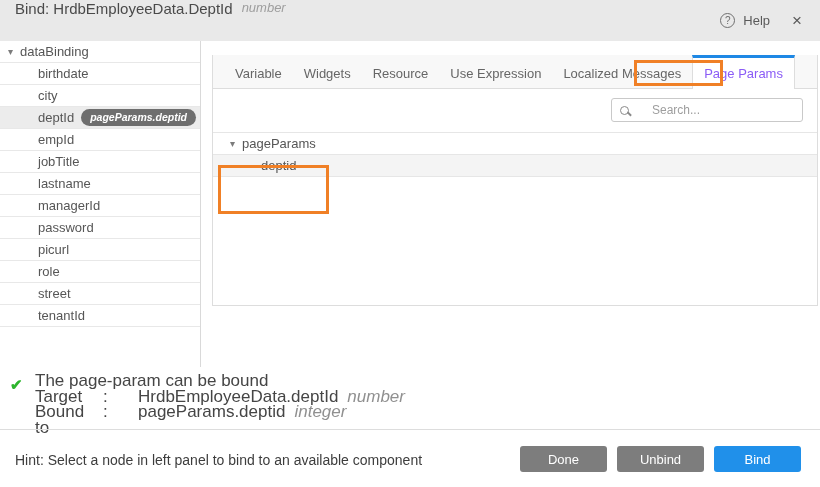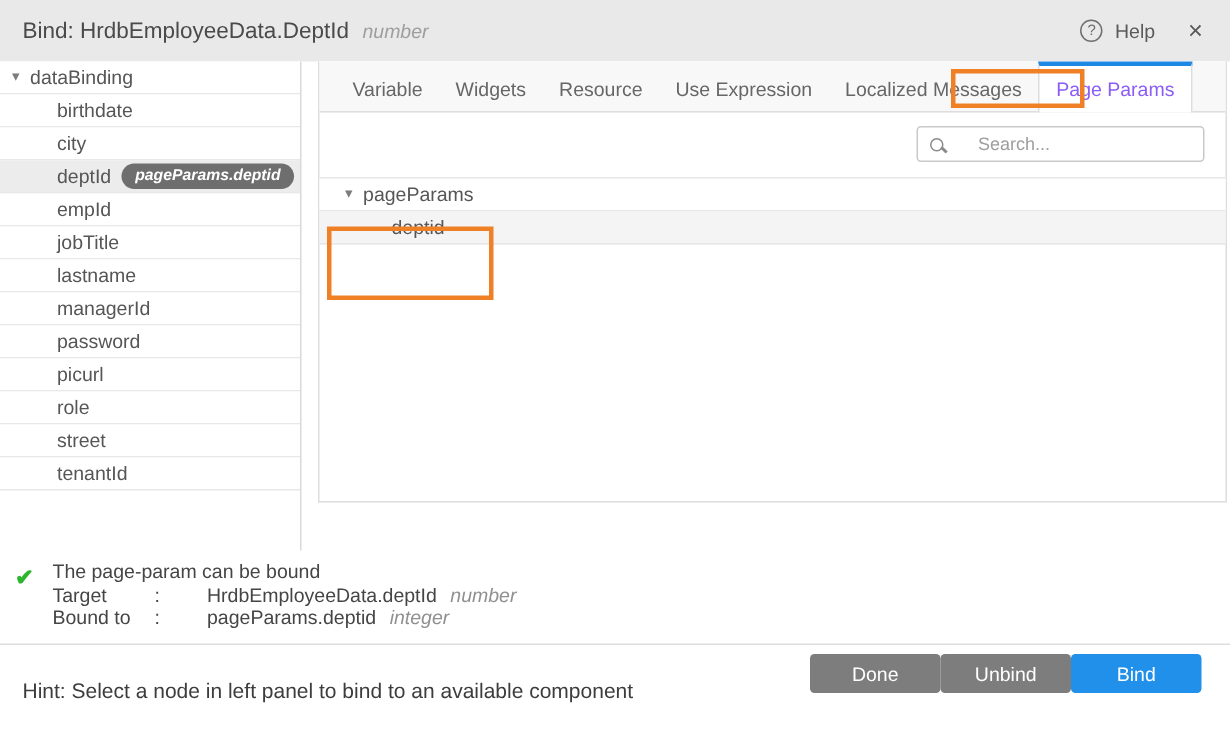--- a/index.html
+++ b/index.html
@@ -2,39 +2,39 @@
 <html><head>
 <meta charset="utf-8">
 <style>
   * { margin:0; padding:0; box-sizing:border-box; }
   html,body { width:820px; height:487px; }
   body { font-family:"Liberation Sans", sans-serif; background:#fff; position:relative; overflow:hidden; }
 
   .dialog { position:absolute; inset:0; width:820px; height:487px; background:#fff; }
 
   
-  .header { position:absolute; left:0; top:0; width:820px; height:41px; background:#e9e9e9; display:flex; align-items:center; padding:0 18px 0 15px; }
+  .header { position:absolute; left:0; top:0; width:820px; height:41px; background:#e9e9e9; display:flex; padding:0 18px 0 15px; }
   .title { font-size:15px; color:#4a4a4a; }
   .title-type { font-size:13px; font-style:italic; color:#9e9e9e; margin-left:9px; }
   .header-right { margin-left:auto; display:flex; align-items:center; gap:8px; }
   .help-circle { width:15px; height:15px; border:1px solid #6f6f6f; border-radius:50%; color:#6f6f6f; font-size:10px; display:flex; align-items:center; justify-content:center; }
   .help-label { font-size:13px; color:#5a5a5a; margin-right:14px; cursor:pointer; }
   .close-x { font-size:17px; color:#5a5a5a; cursor:pointer; line-height:1; }
 
   
   .sidebar { position:absolute; left:0; top:41px; width:201px; height:326px; background:#fff; border-right:1px solid #d9d9d9; overflow:hidden; }
   .srow { height:22px; border-bottom:1px solid #e8e8e8; display:flex; align-items:center; font-size:13px; color:#565656; cursor:pointer; background:#fff; }
   .srow.parent { padding-left:8px; }
   .srow.child { padding-left:38px; }
   .srow.selected { background:#ececec; }
   .caret { font-size:10px; color:#7c7c7c; margin-right:7px; line-height:1; }
   .badge { margin-left:7px; background:#6e6e6e; color:#fff; font-size:10.5px; font-style:italic; font-weight:bold; padding:2px 9px; border-radius:9px; line-height:1.2; white-space:nowrap; }
 
   
-  .panel { position:absolute; left:212px; top:41px; width:606px; height:294px; background:#fff; border-left:1px solid #ddd; border-right:1px solid #ddd; border-bottom:1px solid #ddd; }
+  .panel { position:absolute; left:212px; top:55px; width:606px; height:251px; background:#fff; border-left:1px solid #ddd; border-right:1px solid #ddd; border-bottom:1px solid #ddd; }
   .tabbar { position:absolute; left:0; top:0; right:0; height:34px; background:#f8f8f8; border-bottom:1px solid #ddd; display:flex; align-items:stretch; padding-left:11px; }
   .tab { font-size:13px; color:#666; padding:0 11px; display:flex; align-items:center; cursor:pointer; border-top:3px solid transparent; }
   .tab.active { background:#fff; border-left:1px solid #ddd; border-right:1px solid #ddd; border-top:3px solid #1e88e5; margin-bottom:-1px; color:#8b5cf6; }
 
   .panel-content { position:absolute; left:0; top:34px; right:0; bottom:0; }
   .searchbox { position:absolute; top:9px; right:14px; width:192px; height:24px; border:1px solid #c9c9c9; border-radius:3px; background:#fff; display:flex; align-items:center; padding-left:8px;justify-content:space-between; }
   .mag { width:9px; height:9px; border:1.5px solid #8a8a8a; border-radius:50%; position:relative; flex:none; }
   .mag::after { content:""; position:absolute; width:5px; height:1.5px; background:#8a8a8a; transform:rotate(45deg); right:-4px; bottom:-1px; }
   .searchbox input { border:none; outline:none; background:transparent; font-size:12px; color:#444; margin-left:7px; width:150px; font-family:"Liberation Sans", sans-serif; }
   .searchbox input::placeholder { color:#9e9e9e; }
@@ -45,30 +45,30 @@
   .prow.child { height:22px; background:#f4f4f4; border-bottom:1px solid #e6e6e6; padding-left:48px; }
 
   
   .ann { position:absolute; border:3px solid #f08026; background:transparent; pointer-events:none; }
   .ann-tab { left:421px; top:5px; width:89px; height:26px; }
   .ann-tree { left:5px; top:76px; width:111px; height:49px; }
 
   
   .status { position:absolute; left:0; top:373px; width:820px; }
   .check { position:absolute; left:10px; top:3px; color:#2db52d; font-size:15px; font-weight:bold; }
-  .status-lines { margin-left:35px; font-size:13px; color:#454545; line-height:15.5px; }
+  .status-lines { margin-left:35px; font-size:17px; color:#454545; line-height:15.5px; }
   .status-row { display:flex; }
   .status-label { width:68px; }
   .status-colon { width:35px; }
   .status-type { font-style:italic; color:#909090; margin-left:9px; }
 
   
   .footer-divider { position:absolute; left:0; top:429px; width:820px; border-top:1px solid #ddd; }
   .hint { position:absolute; left:15px; top:452px; font-size:14px; color:#3d3d3d; }
-  .footer-buttons { position:absolute; right:19px; top:436px; display:flex; }
+  .footer-buttons { position:absolute; right:19px; top:446px; display:flex; gap:10px; }
   .btn { width:87px; height:26px; border:none; border-radius:3px; color:#fff; font-size:13px; font-family:"Liberation Sans", sans-serif; cursor:pointer; }
   .btn.gray { background:#7d7d7d; }
   .btn.blue { background:#2090ea;text-align:center; }
 </style>
 </head>
 <body>
 
 <div class="dialog">
 
   <div class="header">

